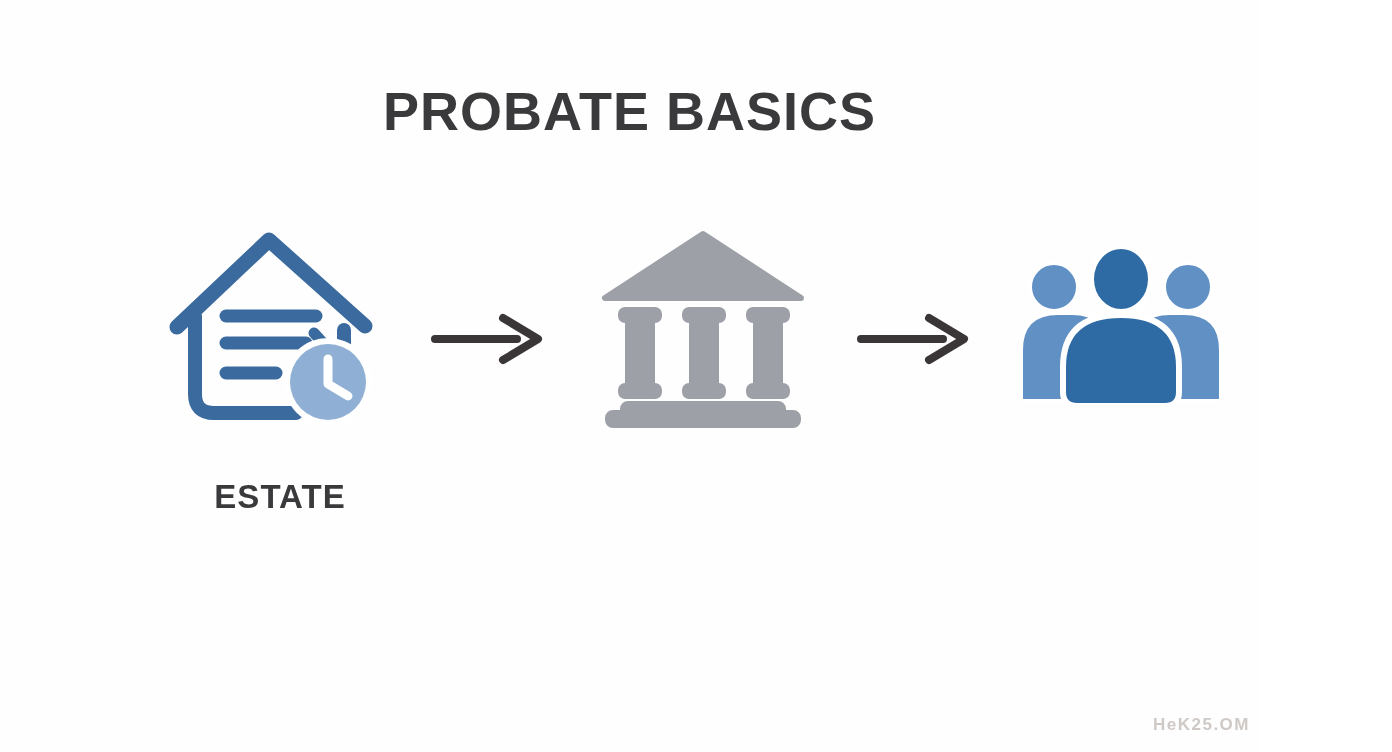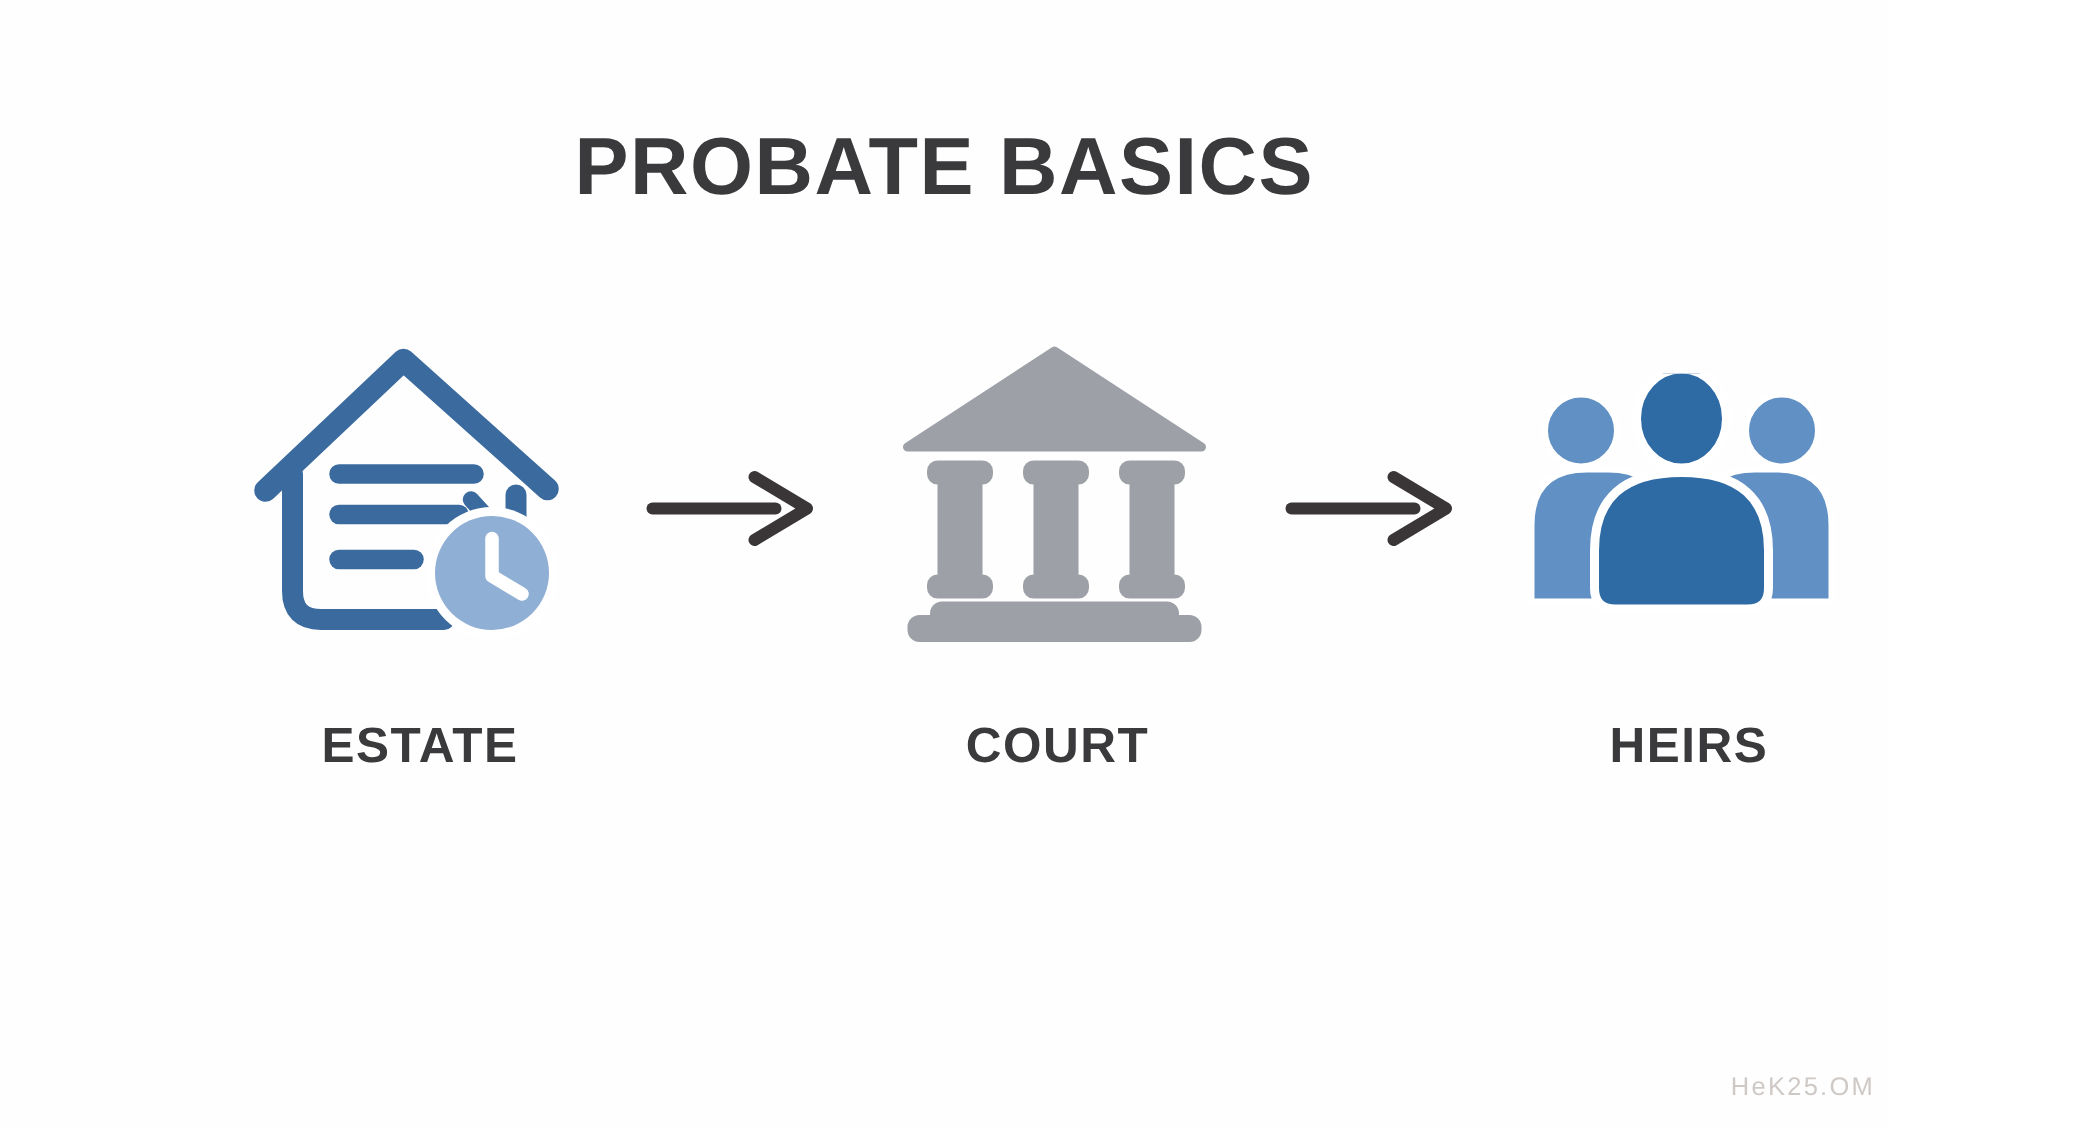--- a/index.html
+++ b/index.html
@@ -44,21 +44,21 @@
     color: var(--label-text, #3a3a3c);
   }
   .label-estate { left: 150px; }
   .label-court  { left: 575px; }
   .label-heirs  { left: 996px; }
   .watermark {
     position: absolute;
     right: 9px;
     bottom: 17px;
     font-size: 17px;
-    font-weight: 400;
+    font-weight: 700;
     letter-spacing: 1.5px;
     color: var(--watermark-text, #cbc4c1);
     opacity: 0.9;
   }
   
   .estate-stroke {
     fill: none;
     stroke: var(--estate-blue, #3a6a9e);
     stroke-linecap: round;
     stroke-linejoin: round;
@@ -160,18 +160,16 @@
 
       <circle class="heir-side" cx="180" cy="38" r="24"></circle>
       <path class="heir-side" d="M 125 152 L 125 101 Q 125 64 162 64 L 176 64 Q 213 64 213 101 L 213 152 Z"></path>
 
       <ellipse class="heir-center" cx="113" cy="30" rx="30" ry="33"></ellipse>
       <path class="heir-center" d="M 55 143 L 55 118 Q 55 66 113 66 Q 171 66 171 118 L 171 143 Q 171 157 157 157 L 69 157 Q 55 157 55 143 Z"></path>
     </svg>
   </div>
 
   <div class="step-label label-estate">ESTATE</div>
-  <div class="step-label label-court">COURT</div>
-  <div class="step-label label-heirs">HEIRS</div>
 
   <div class="watermark">HeK25.OM</div>
 
 </div>
 
 </body></html>

